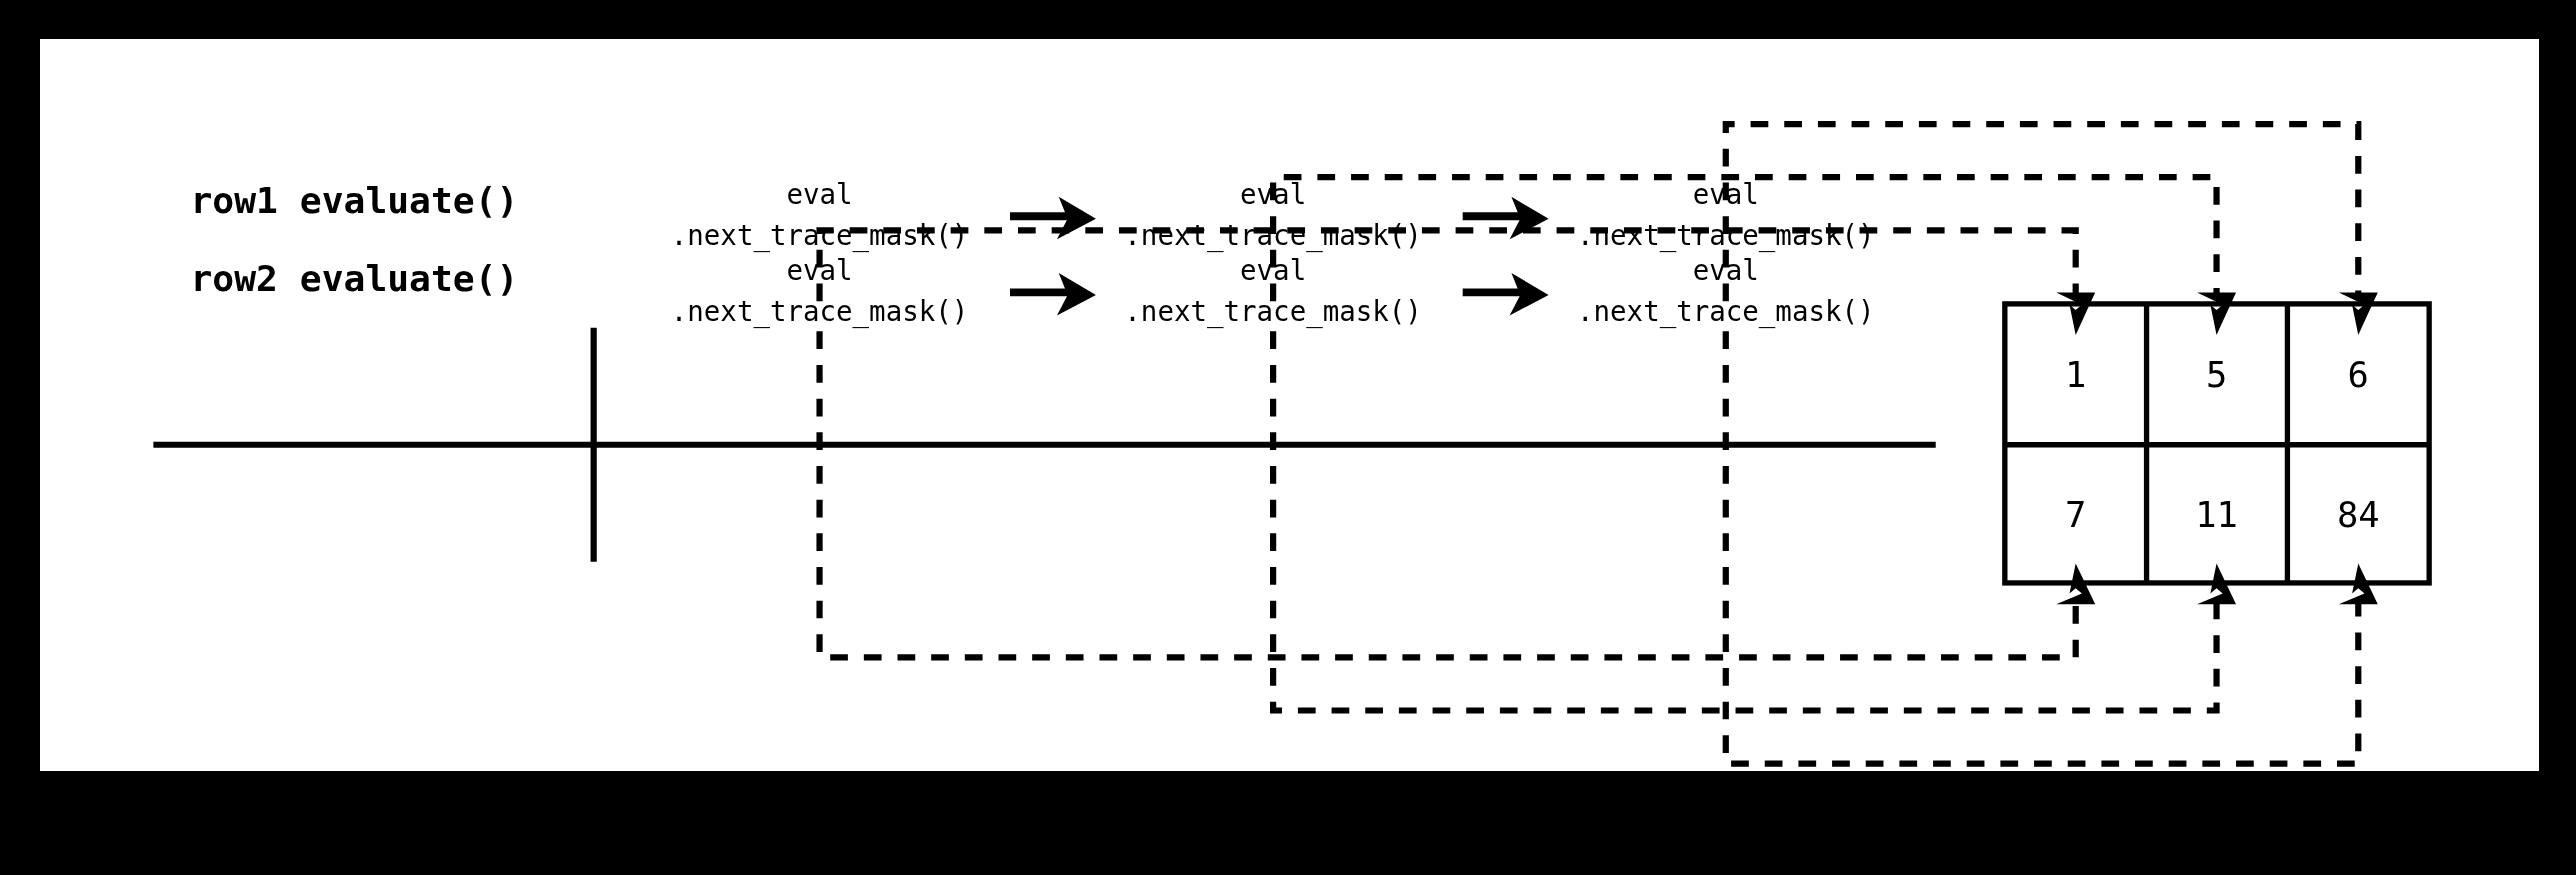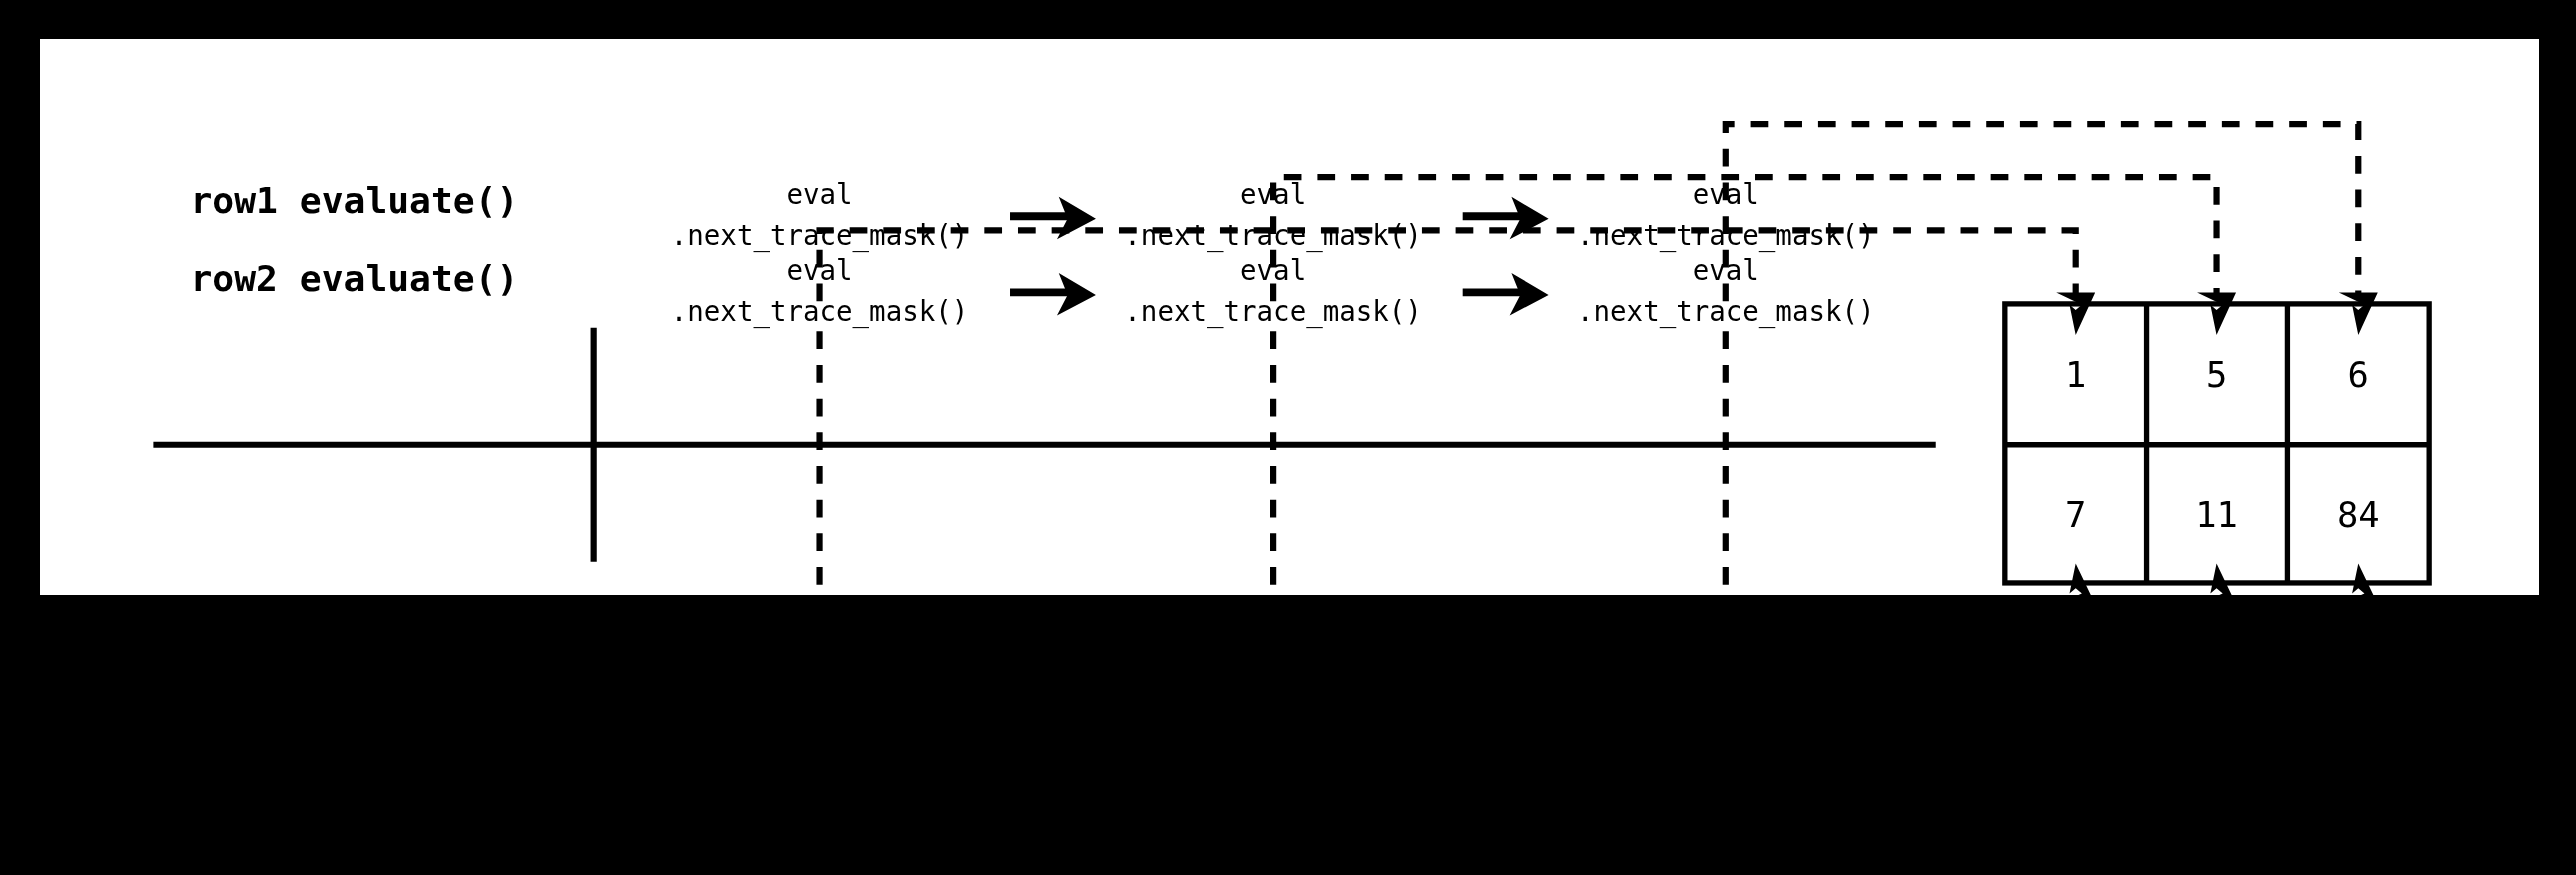--- a/index.html
+++ b/index.html
@@ -10,21 +10,21 @@
   body {
     width: 2576px;
     height: 875px;
     font-family: "DejaVu Sans Mono", monospace;
   }
   #canvas-frame {
     position: absolute;
     left: 40px;
     top: 39px;
     width: 2499px;
-    height: 556px;
+    height: 732px;
     background: #ffffff;
     overflow: hidden;
   }
   #diagram-svg {
     display: block;
   }
   .row-label {
     font-family: "DejaVu Sans Mono", monospace;
     font-weight: bold;
     font-size: 41px;

